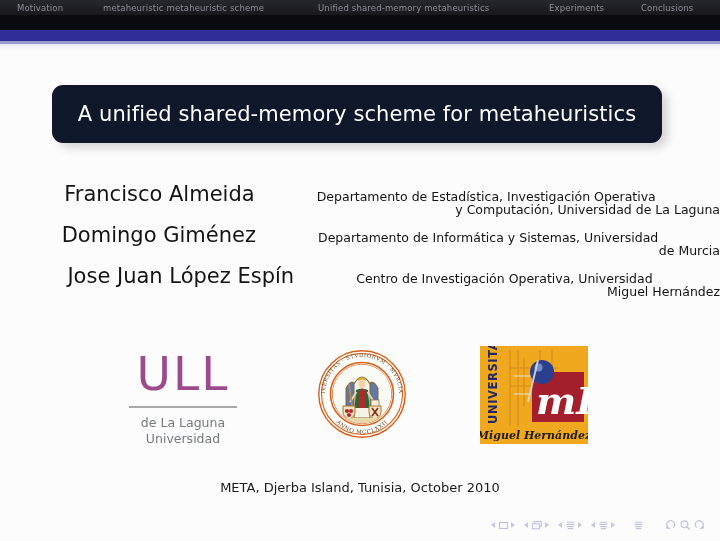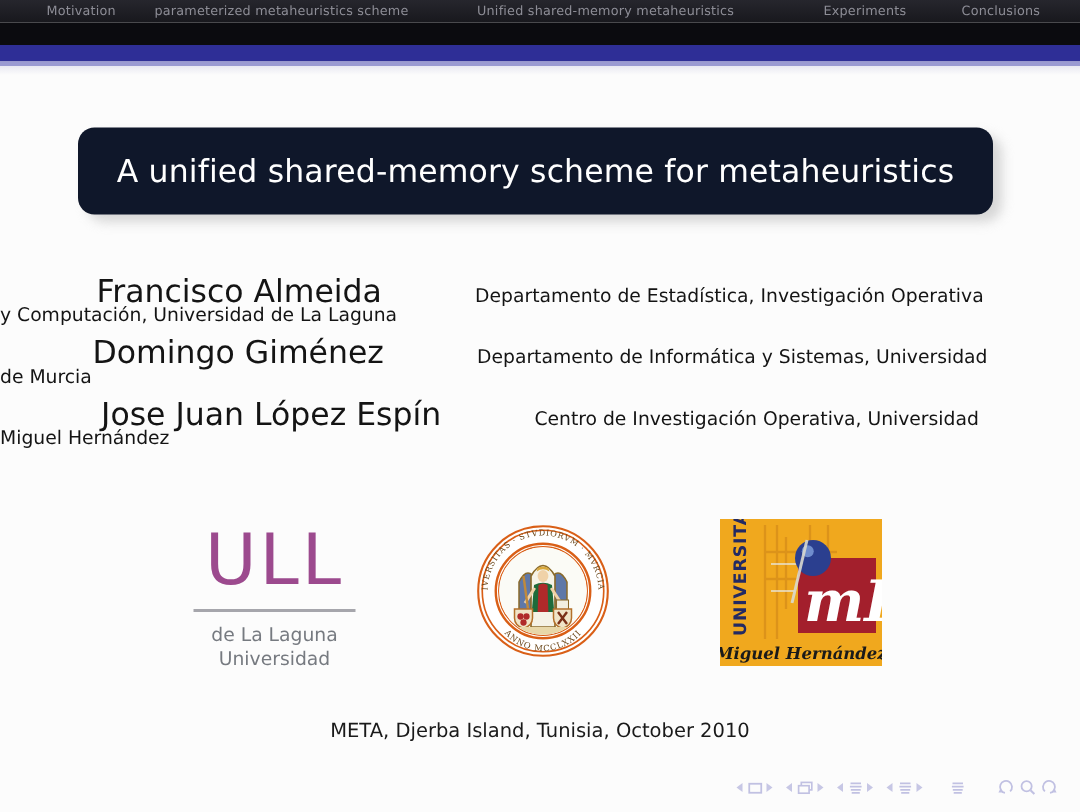--- a/index.html
+++ b/index.html
@@ -32,21 +32,21 @@
     align-items: center;
     background: linear-gradient(to bottom, #26262d 0%, #18181d 100%);
   }
   .nav-item {
     color: #8d8d96;
     font-size: 8.5px;
     letter-spacing: 0.15px;
     white-space: nowrap;
     font-family: "DejaVu Sans", sans-serif;
   }
-  .nav-motivation   { position: absolute; left: 17px; margin-left: 14px; }
+  .nav-motivation   { position: absolute; left: 17px; }
   .nav-parameterized{ position: absolute; left: 103px; }
   .nav-unified      { position: absolute; left: 318px; }
   .nav-experiments  { position: absolute; left: 549px; }
   .nav-conclusions  { position: absolute; left: 641px; }
 
   .band-black {
     position: absolute;
     top: 15px; left: 0;
     width: 720px; height: 15px;
     background: #0b0b0f;
@@ -118,21 +118,21 @@
   }
   .author-affil {
     font-size: 12.5px;
     font-family: "DejaVu Sans", sans-serif;
     margin-left: 43px;
   }
   .affil-cont {
     font-size: 12.5px;
     font-family: "DejaVu Sans", sans-serif;
     display: block;
-    text-align: left;
+    text-align: right;
     line-height: 1.35;
   }
   .row-1 { position: absolute; left: 0; top: 0;  width: 720px; }
   .row-1b{ position: absolute; left: 0; top: 20px; width: 720px; }
   .row-2 { position: absolute; left: 0; top: 41px; width: 720px; }
   .row-2b{ position: absolute; left: 0; top: 61px; width: 720px; }
   .row-3 { position: absolute; left: 0; top: 82px; width: 720px; }
   .row-3b{ position: absolute; left: 0; top: 102px; width: 720px; }
 
   .auth-pair {
@@ -231,21 +231,21 @@
   .sym { opacity: 0.6; display: block; }
   .circgrp { display: flex; align-items: center; gap: 3px; margin-left: 2px; }
 </style>
 </head>
 <body>
 
 <div class="headline"></div>
 
 <div class="navbar">
   <span class="nav-item nav-motivation">Motivation</span>
-  <span class="nav-item nav-parameterized">parameterized metaheuristics scheme</span>
+  <span class="nav-item nav-parameterized">metaheuristic metaheuristic scheme</span>
   <span class="nav-item nav-unified">Unified shared-memory metaheuristics</span>
   <span class="nav-item nav-experiments">Experiments</span>
   <span class="nav-item nav-conclusions">Conclusions</span>
 </div>
 
 <div class="band-black"></div>
 <div class="band-blue"></div>
 <div class="band-lavender"></div>
 <div class="band-fade"></div>
 

